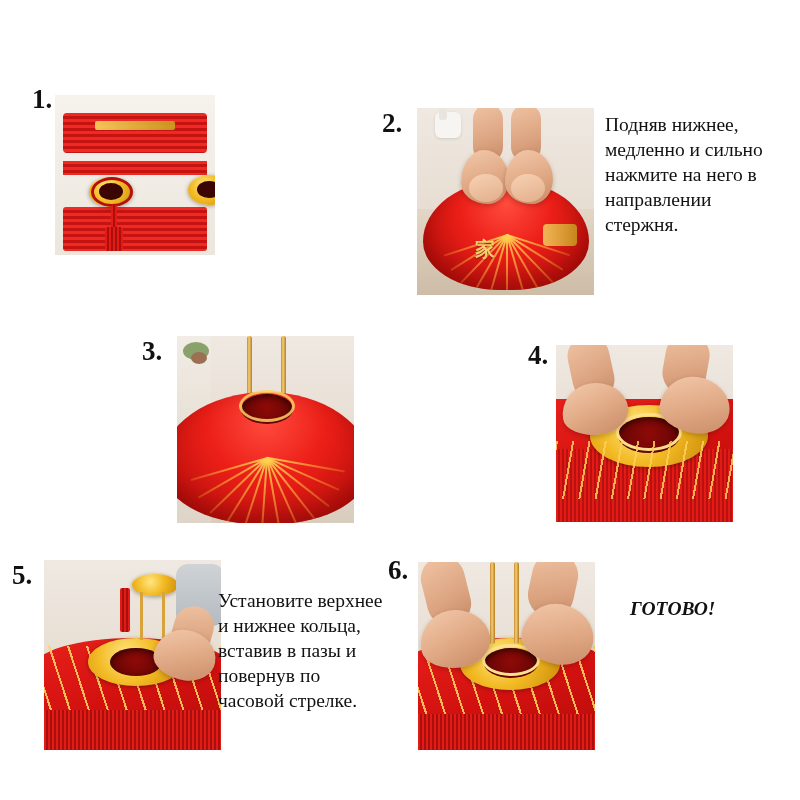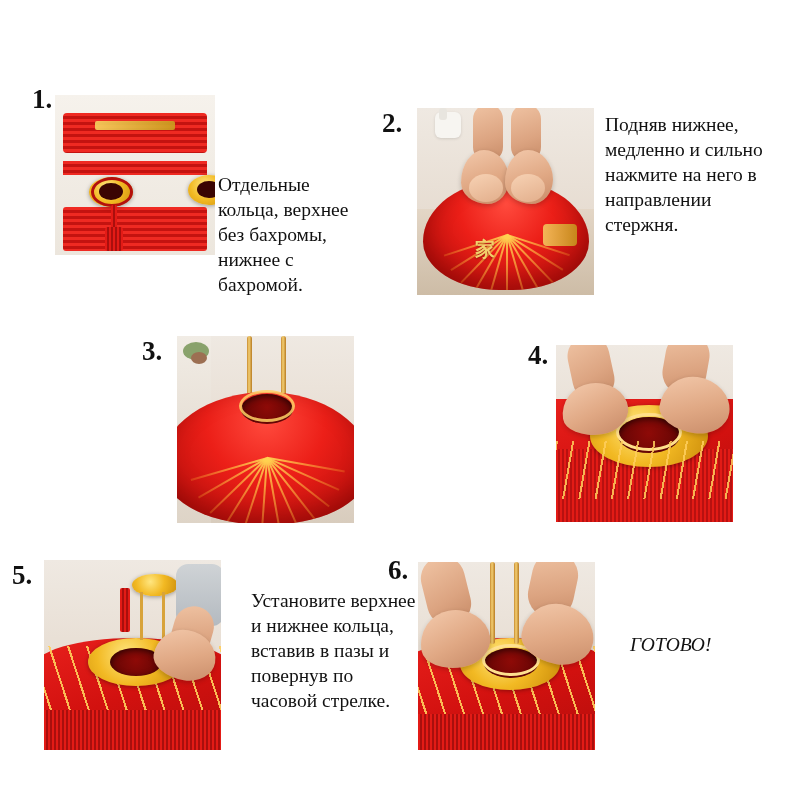--- a/index.html
+++ b/index.html
@@ -168,21 +168,20 @@
     <div style="position:absolute;left:44px;top:88px;width:24px;height:17px;border-radius:50%;background:#3a0503;"></div>
     <div style="position:absolute;left:36px;top:82px;width:42px;height:30px;border-radius:50%;border:3px solid #b3100d;box-sizing:border-box;"></div>
 
     <div class="gold-ring" style="left:133px; top:80px; width:42px; height:30px;"></div>
     <div style="position:absolute;left:142px;top:86px;width:24px;height:17px;border-radius:50%;background:#3a0503;"></div>
 
     <div class="tassel" style="left:56px; top:110px; width:6px; height:26px;"></div>
     <div class="tassel" style="left:50px; top:132px; width:18px; height:24px; border-radius:3px;"></div>
   </div>
 
-  <div class="caption" style="left:218px; top:172px; width:150px;">Отдельные кольца, верхнее без бахромы, нижнее с бахромой.</div>
 
   <div class="step-num" style="left:382px; top:108px;">2.</div>
 
   <div class="photo" style="left:417px; top:108px; width:177px; height:187px;">
     <div class="wall"></div>
     <div class="floor" style="height:86px;"></div>
 
     <div style="position:absolute;left:18px;top:4px;width:26px;height:26px;border-radius:6px;background:#f7f5f1;box-shadow:0 1px 3px rgba(0,0,0,.12);"></div>
     <div style="position:absolute;left:22px;top:0px;width:8px;height:12px;border-radius:3px;background:#e8e5df;"></div>
 
@@ -283,21 +282,21 @@
     <div class="gold-ring" style="left:88px; top:14px; width:46px; height:22px;"></div>
     <div style="position:absolute;left:96px;top:32px;width:3px;height:48px;background:#d8a33a;"></div>
     <div style="position:absolute;left:118px;top:32px;width:3px;height:48px;background:#d8a33a;"></div>
     <div class="tassel" style="left:76px; top:28px; width:10px; height:44px;"></div>
 
     <div class="sleeve" style="left:132px; top:4px; width:48px; height:62px;"></div>
     <div class="arm" style="left:128px; top:46px; width:40px; height:54px; transform:rotate(16deg);"></div>
     <div class="hand" style="left:110px; top:70px; width:62px; height:50px; transform:rotate(10deg);"></div>
   </div>
 
-  <div class="caption" style="left:218px; top:588px; width:170px;margin-left:33px;">Установите верхнее и нижнее кольца, вставив в пазы и повернув по часовой стрелке.</div>
+  <div class="caption" style="left:218px; top:588px; width:170px;">Установите верхнее и нижнее кольца, вставив в пазы и повернув по часовой стрелке.</div>
 
   <div class="step-num" style="left:388px; top:555px;">6.</div>
 
   <div class="photo" style="left:418px; top:562px; width:177px; height:188px;">
     <div class="wall"></div>
     <div class="redsheet" style="left:-14px;top:76px;right:-14px;bottom:0;border-radius:50% 50% 0 0 / 24% 24% 0 0;"></div>
     <div style="position:absolute;left:0;top:84px;width:177px;height:104px;background:
         repeating-linear-gradient(72deg, rgba(255,206,92,.9) 0 2px, rgba(255,206,92,0) 2px 18px);"></div>
     <div style="position:absolute;left:0;top:152px;right:0;height:36px;background:repeating-linear-gradient(90deg,#e31b16 0 2px,#a90f0d 2px 4px);"></div>
 
@@ -307,15 +306,15 @@
 
     <div class="rod" style="left:72px; top:0px; height:82px;"></div>
     <div class="rod" style="left:96px; top:0px; height:82px;"></div>
 
     <div class="arm" style="left:6px; top:-6px; width:44px; height:70px; transform:rotate(-14deg);"></div>
     <div class="arm" style="left:112px; top:-10px; width:46px; height:66px; transform:rotate(12deg);"></div>
     <div class="hand" style="left:2px; top:48px; width:70px; height:58px; transform:rotate(-10deg);"></div>
     <div class="hand" style="left:104px; top:42px; width:72px; height:60px; transform:rotate(10deg);"></div>
   </div>
 
-  <div class="caption" style="left:630px; top:632px; width:140px; font-style:italic;">ГОТОВО!</div>
+  <div class="caption" style="left:630px; top:596px; width:140px; font-style:italic;font-weight:bold;">ГОТОВО!</div>
 
 </div>
 
 </body></html>

